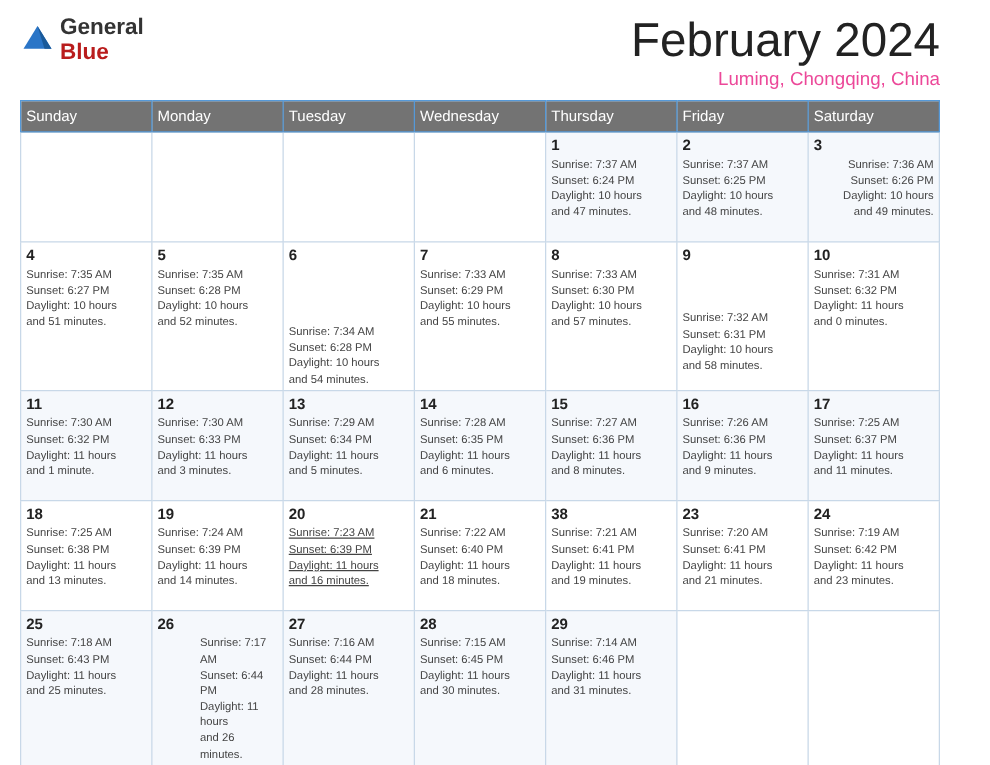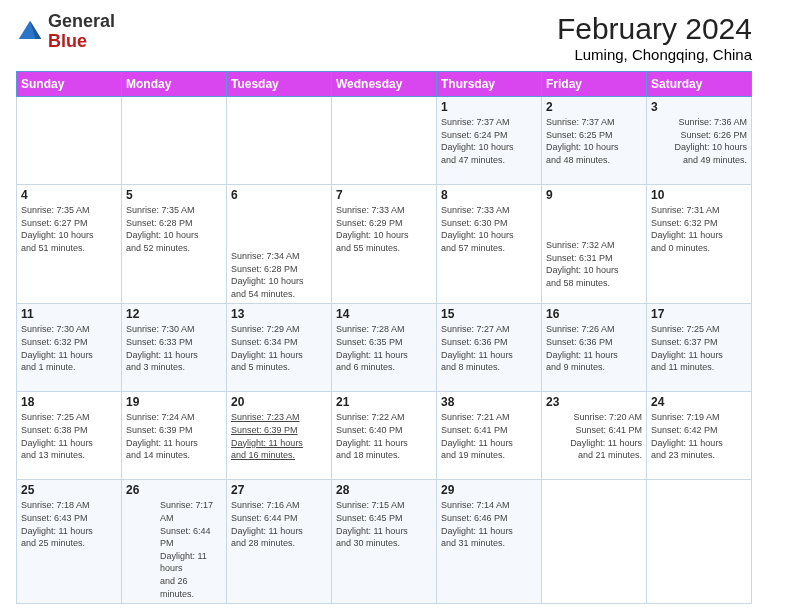--- a/index.html
+++ b/index.html
@@ -34,38 +34,38 @@
     .logo-text span.general { color: #333; }
     .logo-text span.blue { color: #b91c1c; }
     .logo-icon {
       width: 28px;
       height: 28px;
     }
     .title-section {
       text-align: right;
     }
     .calendar-title {
-      font-size: 30px;
+      font-size: 38px;
       font-weight: normal;
       color: #222;
     }
     .calendar-subtitle {
       font-size: 15px;
-      color: #000000;
+      color: #ec4899;
     }
     .calendar {
       width: 100%;
       border-collapse: collapse;
       table-layout: fixed;
     }
     .calendar thead th {
-      background: #d946ef;
+      background: #737373;
       color: #fff;
       font-size: 12px;
-      font-weight: bold;
+      font-weight: normal;
       padding: 5px 4px;
       text-align: left;
       border: 1px solid #5599d8;
     }
     .calendar tbody td {
       border: 1px solid #c8d8e8;
       vertical-align: top;
       padding: 3px 4px;
       font-size: 9.5px;
       color: #333;
@@ -288,21 +288,21 @@
           </td>
           <td>
             <span class="day-number">38</span>
             <div class="day-info" style="white-space: pre-line;">Sunrise: 7:21 AM
 Sunset: 6:41 PM
 Daylight: 11 hours
 and 19 minutes.</div>
           </td>
           <td>
             <span class="day-number">23</span>
-            <div class="day-info" style="white-space: pre-line; text-align: right;">Sunrise: 7:20 AM
+            <div class="day-info" style="white-space: pre-line;">Sunrise: 7:20 AM
 Sunset: 6:41 PM
 Daylight: 11 hours
 and 21 minutes.</div>
           </td>
           <td>
             <span class="day-number">24</span>
             <div class="day-info" style="white-space: pre-line;">Sunrise: 7:19 AM
 Sunset: 6:42 PM
 Daylight: 11 hours
 and 23 minutes.</div>

